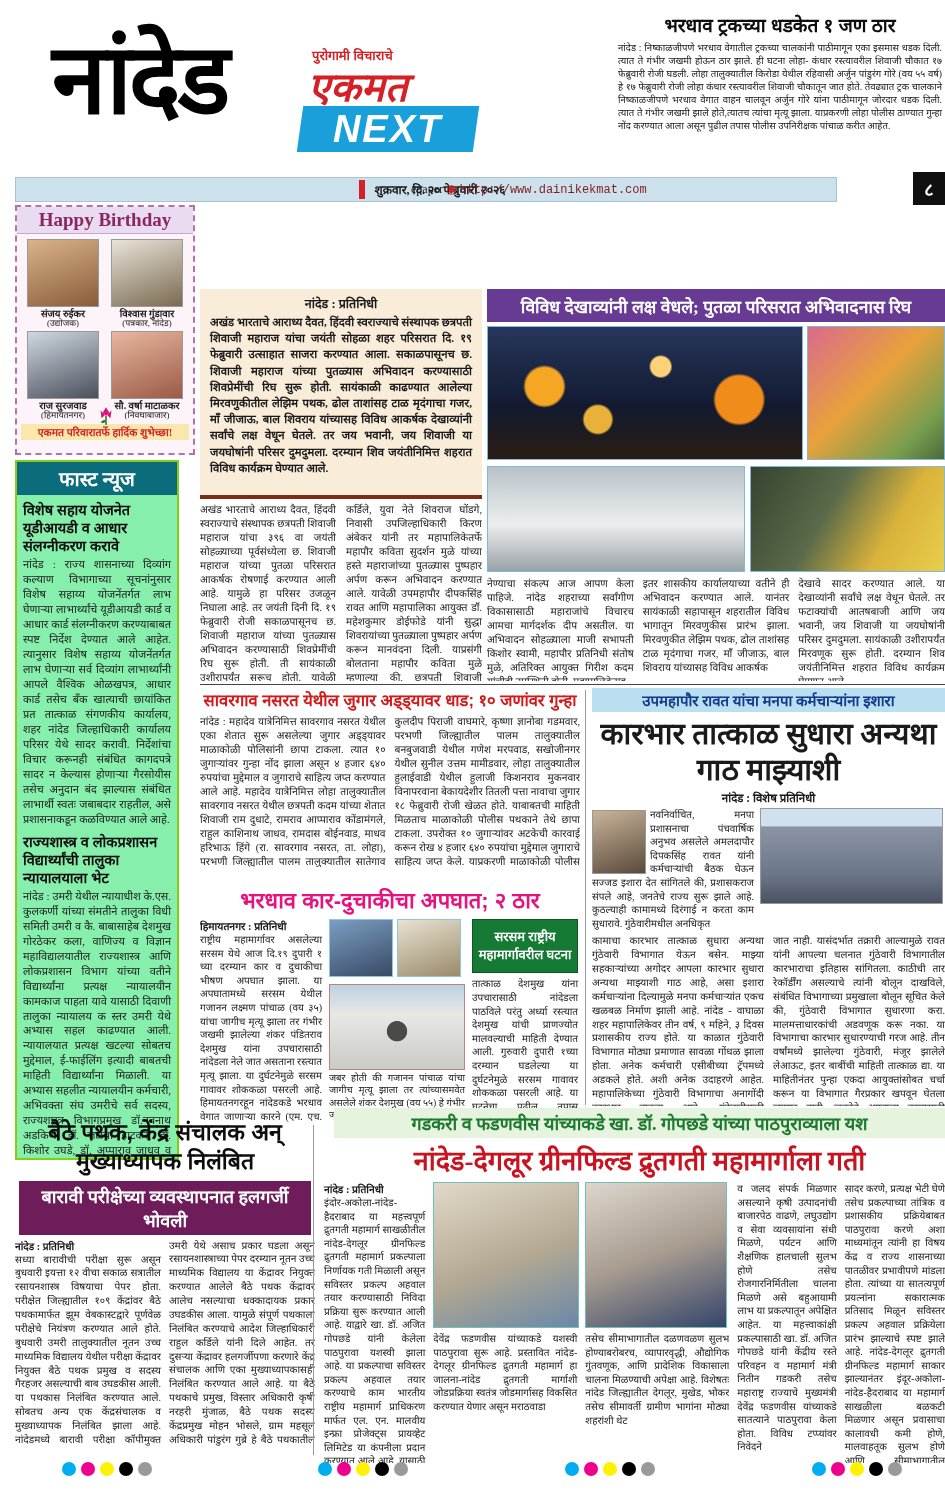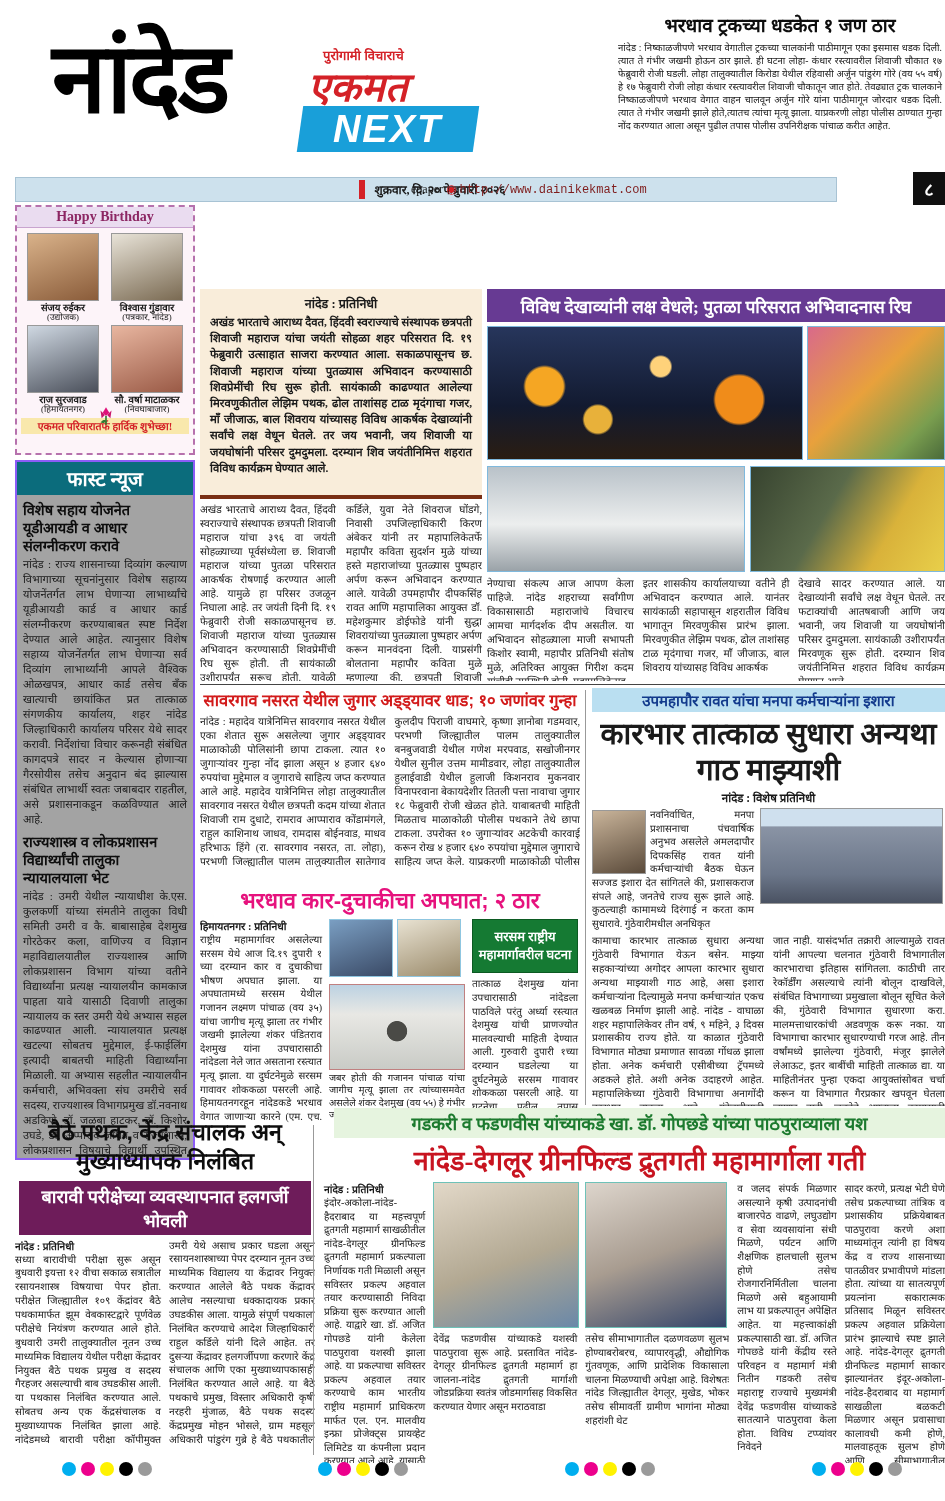--- a/index.html
+++ b/index.html
@@ -2,24 +2,24 @@
 <html><head>
 <meta charset="utf-8">
 <style>
   html,body{margin:0;padding:0;background:#e9e9e9;}
   .page{position:relative;width:945px;height:1501px;background:#ffffff;overflow:hidden;
         font-family:"Liberation Serif","DejaVu Serif",serif;color:#1a1a1a;}
   .hd{font-family:"Liberation Sans","DejaVu Sans",sans-serif;font-weight:bold;color:#0d0d0d;}
   .jus{text-align:justify;line-height:1.36;}
   .ph{position:absolute;border:1px solid #7fb9dd;box-sizing:border-box;}
   
-  .logo{position:absolute;left:52px;top:26px;font-family:Liberation Serif, serif;
+  .logo{position:absolute;left:52px;top:26px;font-family:Liberation Sans, sans-serif;
         font-weight:900;font-size:98px;line-height:1.1;color:#000;letter-spacing:-3px;}
   .tagline{position:absolute;left:312px;top:46px;font-size:13px;font-weight:bold;color:#d42127;
-           font-family:"Liberation Sans","DejaVu Sans",sans-serif;margin-left:11px;}
+           font-family:"Liberation Sans","DejaVu Sans",sans-serif;}
   .ekmat{position:absolute;left:308px;top:58px;font-size:40px;font-weight:900;color:#d42127;
          font-style:italic;font-family:"Liberation Sans","DejaVu Sans",sans-serif;}
   .nextbox{position:absolute;left:300px;top:106px;width:176px;height:46px;background:#199fd9;
            transform:skewX(-8deg);display:flex;align-items:center;justify-content:center;}
   .nextbox span{transform:skewX(8deg);color:#fff;font-style:italic;font-weight:900;font-size:38px;
            font-family:"Liberation Sans","DejaVu Sans",sans-serif;letter-spacing:2px;}
   
   .datestrip{position:absolute;left:15px;top:177px;width:822px;height:25px;background:#cde1ed;
              border:1px solid #a8c3d4;box-sizing:border-box;display:flex;align-items:center;justify-content:center;}
   .redbar{width:6px;height:19px;background:#d42127;margin:0 10px 0 12px;}
@@ -27,35 +27,35 @@
   .epap{position:absolute;left:395px;font-size:12px;}
   .pagenum{position:absolute;left:913px;top:172px;width:32px;height:33px;background:#101010;color:#fff;
            display:flex;align-items:center;justify-content:center;font-size:18px;font-weight:bold;}
   
   .tr-art{position:absolute;left:618px;top:12px;width:324px;}
   .tr-art h2{margin:0 0 3px 0;font-size:19px;text-align:center;}
   .tr-art .bd{font-size:9.6px;}
   
   .bday{position:absolute;left:15px;top:205px;width:180px;height:250px;border:2px dashed #b671ad;
         background:#fdf4f9;box-sizing:border-box;overflow:hidden;}
-  .bday-hd{background:#eadcf0;color:#8c2663;text-align:center;font-size:14px;font-weight:bold;
+  .bday-hd{background:#eadcf0;color:#8c2663;text-align:center;font-size:19px;font-weight:bold;
            padding:2px 12px;border-bottom:1px solid #c9a4cf;}
   .bgrid{display:grid;grid-template-columns:1fr 1fr;gap:2px 4px;padding:5px 6px 0 6px;}
   .bcell{text-align:center;}
   .bphoto{width:70px;height:66px;margin:0 auto;border:1px solid #999;background:linear-gradient(160deg,#d9b28a,#8a5c3a);}
   .bphoto.v2{background:linear-gradient(160deg,#e8e3d8,#7a6a52);}
   .bphoto.v3{background:linear-gradient(160deg,#cfd8e2,#4a4f5a);}
   .bphoto.v4{background:linear-gradient(160deg,#e8b6a0,#9a5a46);}
   .bname{font-size:9.8px;font-weight:bold;line-height:1.15;margin-top:1px;}
   .bdesc{font-size:8.8px;line-height:1.1;}
   .bfoot{margin:3px 4px 0 4px;background:#f9e8ac;color:#d42127;font-weight:bold;font-size:10.6px;text-align:center;padding:1px 0;}
   .flower{position:absolute;left:78px;top:198px;}
   
-  .fast{position:absolute;left:15px;top:460px;width:180px;height:700px;border:2px solid #8b5cf6;
-        box-sizing:border-box;overflow:hidden;background:#a3a3a3;}
+  .fast{position:absolute;left:15px;top:460px;width:164px;height:700px;border:2px solid #84cc16;
+        box-sizing:border-box;overflow:hidden;background:#86efac;}
   .fast-hd{background:#0b6c7c;color:#fff;text-align:center;font-size:20px;font-weight:bold;padding:3px 0;}
   .fa{padding:4px 6px 0 6px;}
   .fa h3{margin:2px 0 2px 0;font-size:14.5px;line-height:1.25;}
   .fa .bd{font-size:11px;}
   
   .mainhl{position:absolute;left:200px;top:206px;width:745px;text-align:center;font-size:40px;
           white-space:nowrap;}
   .lead{position:absolute;left:200px;top:289px;width:282px;height:210px;background:#f9edda;
         border-bottom:4px solid #7a2f14;box-sizing:border-box;padding:6px 10px;overflow:hidden;}
   .lead .dl{text-align:center;font-weight:bold;font-size:12.5px;margin-bottom:2px;}

